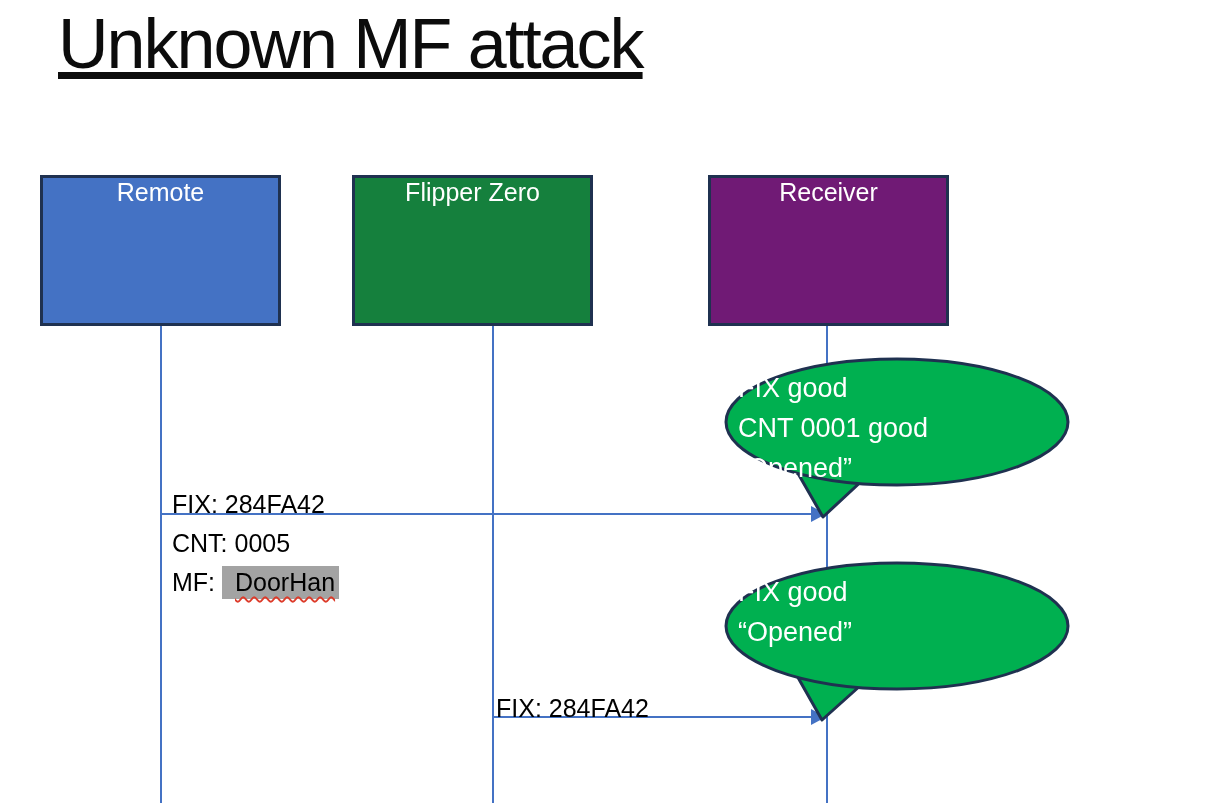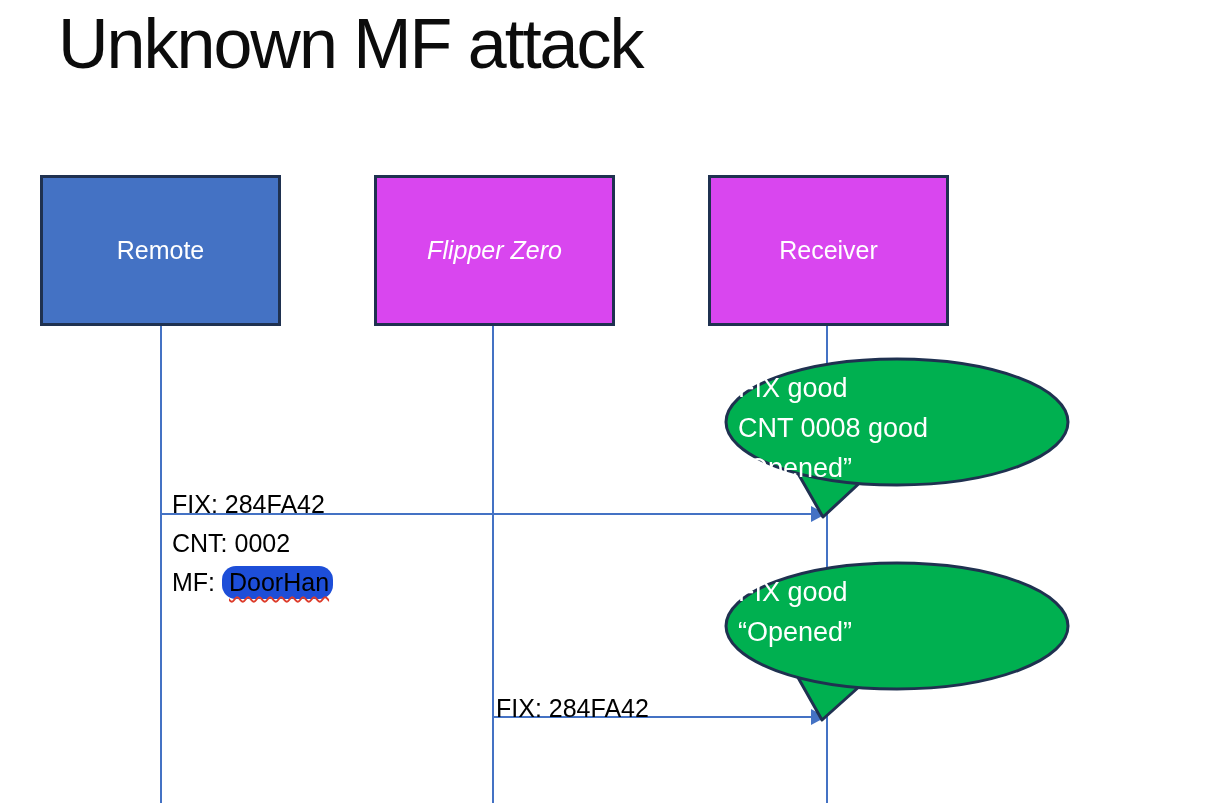--- a/index.html
+++ b/index.html
@@ -4,32 +4,32 @@
 <style>
   html,body{margin:0;padding:0;background:#ffffff;}
   #canvas{
     position:relative;width:1216px;height:811px;background:#ffffff;
     overflow:hidden;font-family:"Liberation Sans",sans-serif;
   }
   
   .slide-title{
     position:absolute;left:58px;top:4px;margin:0;
     font-size:70px;font-weight:300;letter-spacing:-2px;color:#0c0c0c;
-    font-family:"Liberation Sans",sans-serif;white-space:nowrap;
+    font-family:"Liberation Sans",sans-serif;white-space:nowrap;text-decoration:underline;
   }
   
   .actor{
     position:absolute;top:175px;width:241px;height:151px;
     box-sizing:border-box;border:3px solid #1f3150;
-    display:flex;align-items:center;justify-content:center;
+    display:flex;align-items:flex-start;justify-content:center;
     color:#ffffff;font-size:25px;
   }
   .actor-remote{left:40px;background:#4472c4;}
-  .actor-flipper{left:374px;background:#d946ef;font-style:italic;}
-  .actor-receiver{left:708px;background:#d946ef;}
+  .actor-flipper{left:352px;background:#15803d;}
+  .actor-receiver{left:708px;background:#701a75;}
   
   .lifeline{position:absolute;top:326px;width:2px;height:477px;background:#4472c4;}
   .lifeline-remote{left:160px;}
   .lifeline-flipper{left:492px;}
   .lifeline-receiver{left:826px;}
   
   .msg-line{position:absolute;height:2px;background:#4472c4;}
   .msg-line-1{left:161px;top:513px;width:651px;}
   .msg-line-2{left:493px;top:716px;width:319px;}
   .arrowhead{
@@ -37,21 +37,21 @@
     border-left:15px solid #4472c4;
     border-top:8px solid transparent;
     border-bottom:8px solid transparent;
   }
   .arrowhead-1{left:811px;top:506px;}
   .arrowhead-2{left:811px;top:709px;}
   
   .msg-label{position:absolute;font-size:25px;line-height:39px;color:#000000;white-space:nowrap;margin-top:9px;}
   .msg-label-1{left:172px;top:476px;}
   .msg-label-2{left:496px;top:680px;}
-  .hl{background:#1d4ed8;padding:2px 4px 3px 7px;border-radius:14px;}
+  .hl{background:#a3a3a3;padding:2px 4px 3px 13px;}
   .squiggle{
     text-decoration-line:underline;
     text-decoration-style:wavy;
     text-decoration-color:#dd3b2a;
     text-decoration-thickness:1.5px;
     text-underline-offset:5px;
   }
   
   .callout{position:absolute;width:364px;height:172px;}
   .callout-1{left:718px;top:352px;}
@@ -84,21 +84,21 @@
   <div class="lifeline lifeline-flipper"></div>
   <div class="lifeline lifeline-receiver"></div>
 
   <div class="msg-line msg-line-1"></div>
   <div class="arrowhead arrowhead-1"></div>
   <div class="msg-label msg-label-1">
     <div>
       <span>FIX: 284FA42</span>
     </div>
     <div>
-      <span>CNT: </span><span>0002</span>
+      <span>CNT: </span><span>0005</span>
     </div>
     <div>
       <span>MF: </span><span class="hl squiggle">DoorHan</span>
     </div>
   </div>
 
   <div class="msg-line msg-line-2"></div>
   <div class="arrowhead arrowhead-2"></div>
   <div class="msg-label msg-label-2">
     <div>
@@ -106,21 +106,21 @@
     </div>
   </div>
 
   <div class="callout callout-1">
     <svg width="364" height="172" viewBox="0 0 364 172">
       <path d="M78,118 L105,165 L162,112 Z" stroke-width="3" stroke-linejoin="round" fill="#00b050" stroke="#1f3150"></path>
       <ellipse cx="179" cy="70" rx="171" ry="63" stroke-width="3" fill="#00b050" stroke="#1f3150"></ellipse>
     </svg>
     <div class="callout-text">
       <div>FIX good</div>
-      <div>CNT 0008 good</div>
+      <div>CNT 0001 good</div>
       <div>“Opened”</div>
     </div>
   </div>
 
   <div class="callout callout-2">
     <svg width="364" height="172" viewBox="0 0 364 172">
       <path d="M78,118 L104,164 L162,112 Z" stroke-width="3" stroke-linejoin="round" fill="#00b050" stroke="#1f3150"></path>
       <ellipse cx="179" cy="70" rx="171" ry="63" stroke-width="3" fill="#00b050" stroke="#1f3150"></ellipse>
     </svg>
     <div class="callout-text">

